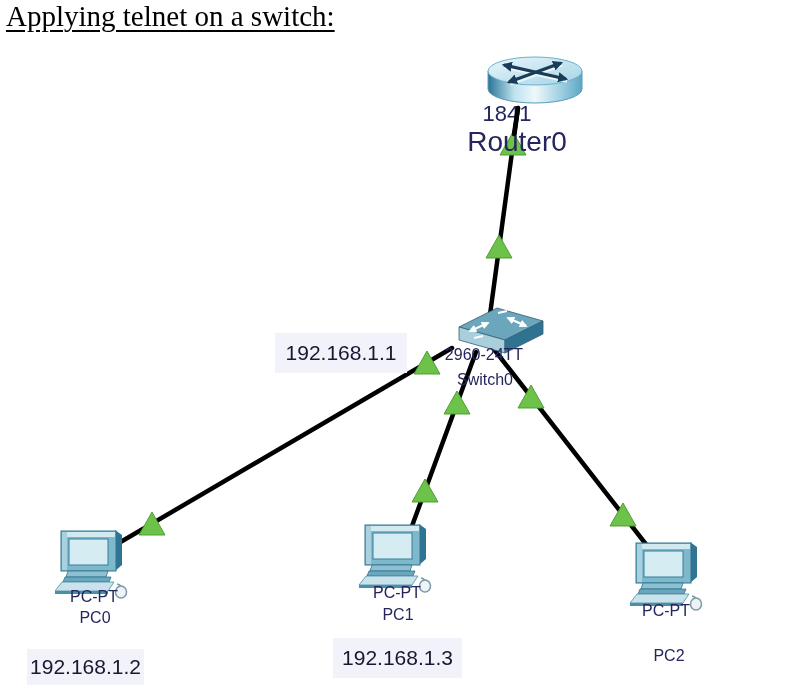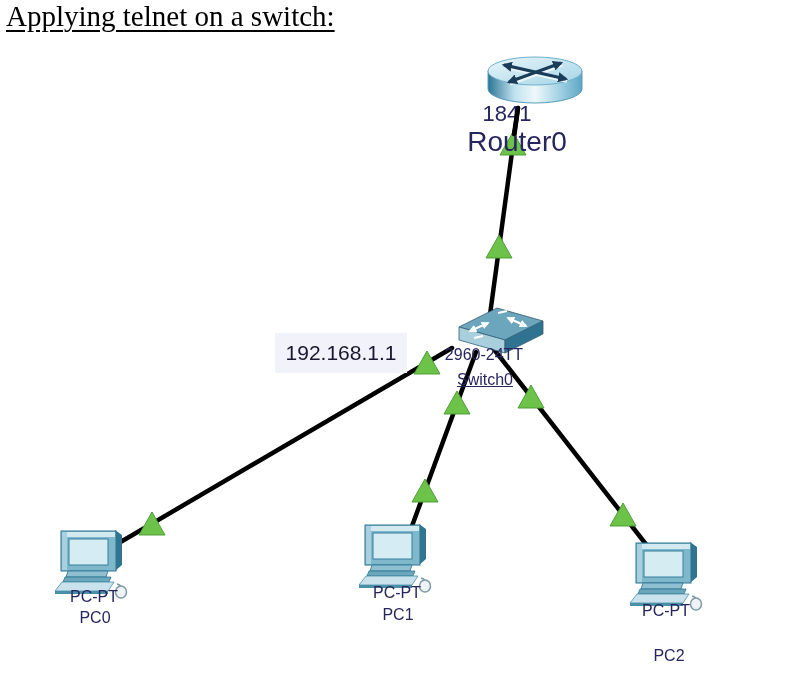--- a/index.html
+++ b/index.html
@@ -111,30 +111,32 @@
     <use href="#pcIcon" transform="translate(365,524)"></use>
     <use href="#pcIcon" transform="translate(636,542)"></use>
   </svg>
 
   <div class="doc-title">Applying telnet on a switch:</div>
 
   <div class="dev-label" style="left:507px; top:102px; font-size:22px;">1841</div>
   <div class="dev-label" style="left:517px; top:127px; font-size:28px;">Router0</div>
 
   <div class="dev-label" style="left:484px; top:347px;">2960-24TT</div>
-  <div class="dev-label" style="left:485px; top:372px;text-decoration:underline;">Switch0</div>
+  <div class="dev-label" style="left:485px; top:372px;">Switch0</div>
 
   <div class="dev-label" style="left:94px; top:589px;">PC-PT</div>
   <div class="dev-label" style="left:95px; top:610px;">PC0</div>
 
   <div class="dev-label" style="left:397px; top:585px;">PC-PT</div>
   <div class="dev-label" style="left:398px; top:607px;text-align:right;">PC1</div>
 
   <div class="dev-label" style="left:666px; top:603px;">PC-PT</div>
   <div class="dev-label" style="left:669px; top:648px;">PC2</div>
 
   <div class="ip-note" style="left:275px; top:289px; width:132px; height:40px;margin-top:44px;">192.168.1.1</div>
+  <div class="ip-note" style="left:27px; top:649px; width:117px; height:36px;">192.168.1.2</div>
+  <div class="ip-note" style="left:333px; top:638px; width:129px; height:40px;">192.168.1.3</div>
 
   <svg class="layer topline" width="795" height="697" viewBox="0 0 795 697">
     <line x1="518" y1="108" x2="514" y2="134" stroke="#000000" stroke-width="4.5" stroke-linecap="round"></line>
   </svg>
 
 </div>
 
 </body></html>

